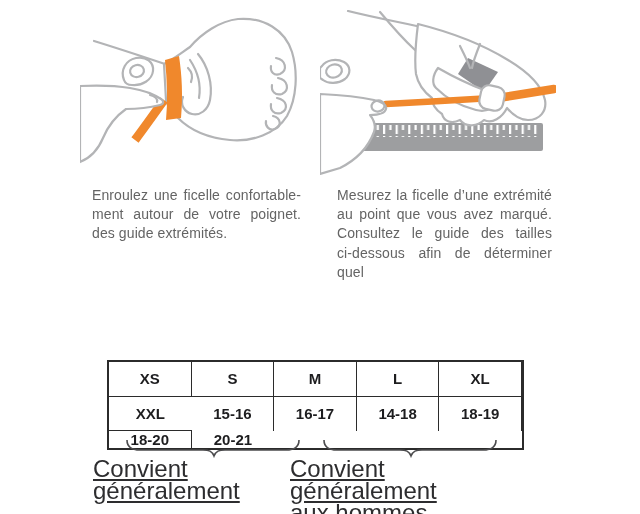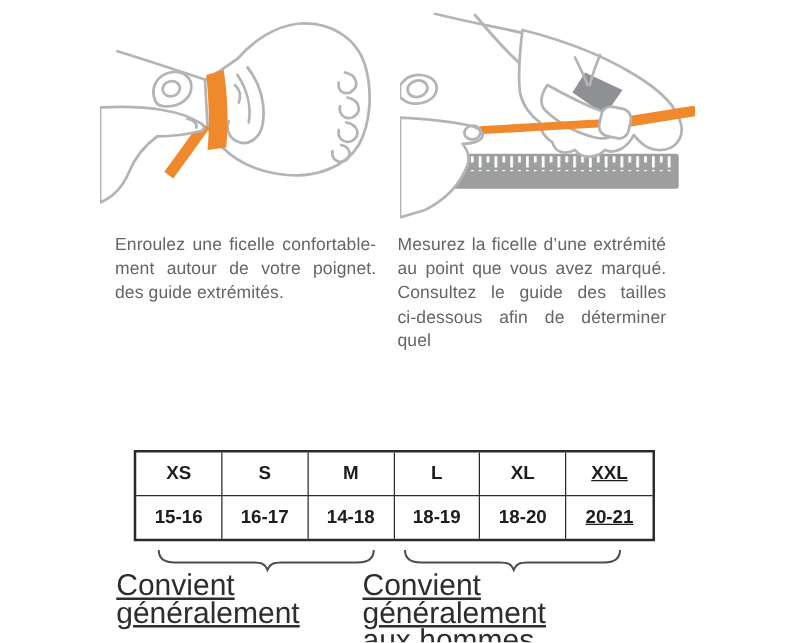--- a/index.html
+++ b/index.html
@@ -9,29 +9,29 @@
   }
   .illu { position:absolute; }
   .para {
     position:absolute; color:var(--paragraph-text,#646464);
     font-size:14px; line-height:19.2px; letter-spacing:.1px;
   }
   .para .jline { text-align:justify; text-align-last:justify; }
   .para .lline { text-align:left; }
   .sizes-table {
     position:absolute; left:107px; top:360px; width:413px;
-    display:grid; grid-template-columns:repeat(6,1fr); grid-template-rows:34.5px 34.5px;
+    display:grid; grid-template-columns:repeat(5,1fr); grid-template-rows:34.5px 34.5px;
     border:2px solid var(--table-border,#2b2b2b);
     color:var(--table-text,#1d1d1f); font-size:15px; font-weight:700;
   }
   .cell {
     display:flex; align-items:center; justify-content:center;
     border-right:1.5px solid var(--table-border,#2b2b2b);
   }
-  .cell.last { border-right:none;text-decoration:underline; }
+  .cell.last { border-right:none; }
   .cell.hdr { border-bottom:1.5px solid var(--table-border,#2b2b2b); }
   .brace { position:absolute; }
   .brace path { stroke:var(--brace,#4c4c4e); stroke-width:1.6; fill:none; stroke-linecap:round; }
   .caption {
     position:absolute; width:240px; text-align:left;
     color:var(--caption-text,#2d2d2f); font-size:24px; line-height:22px;text-decoration:underline;
   }
   svg .ln { fill:none; stroke:var(--line-gray,#b3b4b6); stroke-width:2.2; stroke-linecap:round; stroke-linejoin:round; }
   svg .fw { fill:#ffffff; stroke:var(--line-gray,#b3b4b6); stroke-width:2.2; stroke-linecap:round; stroke-linejoin:round; }
 </style>
@@ -107,21 +107,21 @@
                        C 54,110 56,116 54,122 C 48,138 36,150 20,158 L 0,164 Z"></path>
     <ellipse class="ln" cx="58" cy="96" rx="6.5" ry="5.5" transform="rotate(-10 58 96)"></ellipse>
   </svg>
 
   <div class="para" style="left:92px; top:186px; width:209px;">
     <div class="jline">Enroulez une ficelle confortable-</div>
     <div class="jline">ment autour de votre poignet.</div>
     <div class="lline">des guide extrémités.</div>
   </div>
 
-  <div class="para" style="left:318px; top:186px; width:215px;">
+  <div class="para" style="left:337px; top:186px; width:215px;">
     <div class="jline">Mesurez la ficelle d’une extrémité</div>
     <div class="jline">au point que vous avez marqué.</div>
     <div class="jline">Consultez le guide des tailles</div>
     <div class="jline">ci-dessous afin de déterminer quel</div>
   </div>
 
   <div class="sizes-table">
     <div class="cell hdr">XS</div>
     <div class="cell hdr">S</div>
     <div class="cell hdr">M</div>

